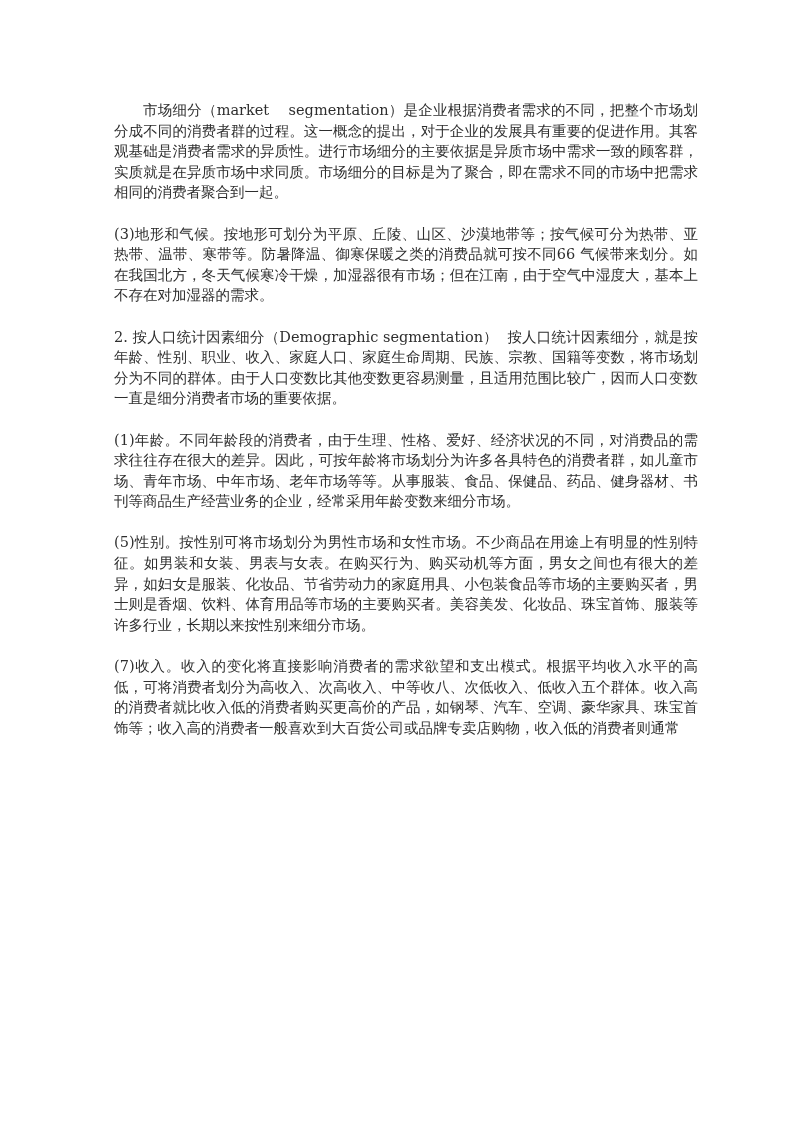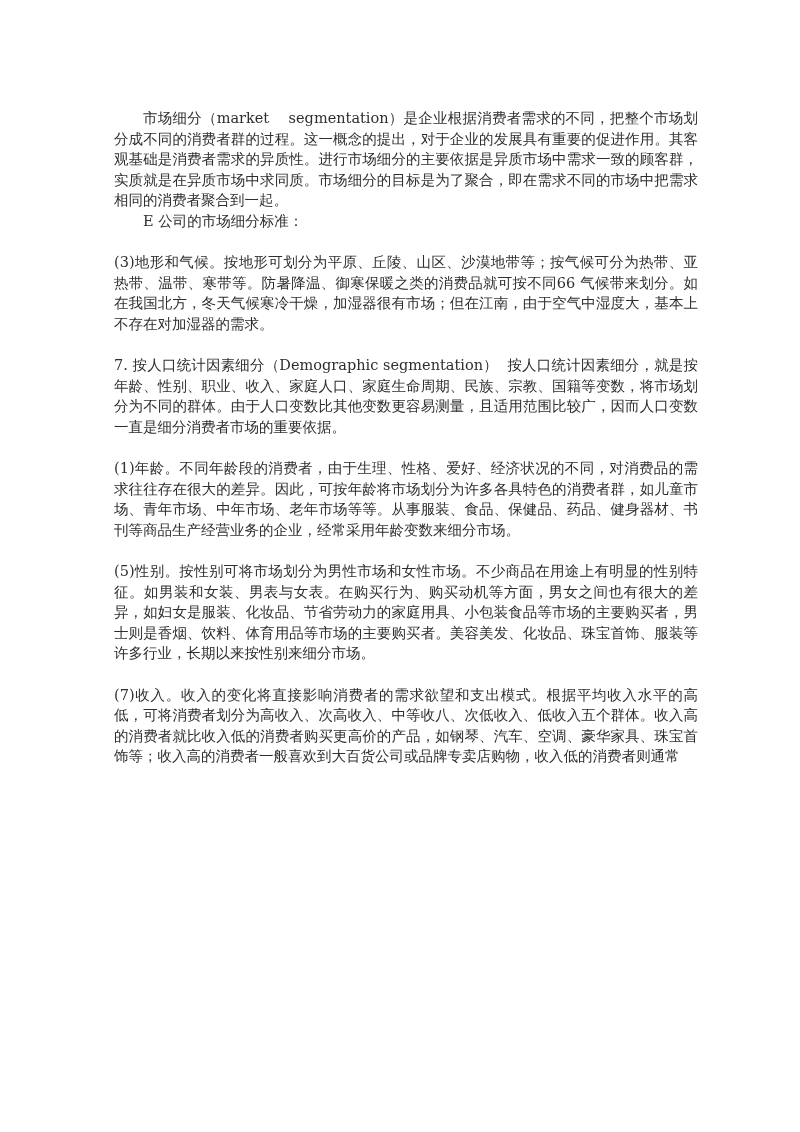--- a/index.html
+++ b/index.html
@@ -10,21 +10,21 @@
   .page {
     position: relative;
     width: 800px;
     height: 1132px;
     background: #ffffff;
     overflow: hidden;
   }
   .doc-content {
     position: absolute;
     left: 114px;
-    top: 108px;
+    top: 100px;
     width: 584px;
     font-family: "DejaVu Serif", "Liberation Serif", serif;
     font-size: 14.5px;
     line-height: 20.6px;
     color: #2e2e2e;
     text-align: justify;
   }
   .para {
     margin: 0;
     white-space: pre-wrap;
@@ -35,20 +35,19 @@
   .para.indent {
     text-indent: 29px;
   }
 </style>
 </head>
 <body>
 
 <div class="page">
   <div class="doc-content">
     <p class="para indent">市场细分（market    segmentation）是企业根据消费者需求的不同，把整个市场划分成不同的消费者群的过程。这一概念的提出，对于企业的发展具有重要的促进作用。其客观基础是消费者需求的异质性。进行市场细分的主要依据是异质市场中需求一致的顾客群，实质就是在异质市场中求同质。市场细分的目标是为了聚合，即在需求不同的市场中把需求相同的消费者聚合到一起。</p>
-    <p class="para indent">E 公司的市场细分标准：</p>
     <p class="para gap">(3)地形和气候。按地形可划分为平原、丘陵、山区、沙漠地带等；按气候可分为热带、亚热带、温带、寒带等。防暑降温、御寒保暖之类的消费品就可按不同66 气候带来划分。如在我国北方，冬天气候寒冷干燥，加湿器很有市场；但在江南，由于空气中湿度大，基本上不存在对加湿器的需求。</p>
-    <p class="para gap">7. 按人口统计因素细分（Demographic segmentation）  按人口统计因素细分，就是按年龄、性别、职业、收入、家庭人口、家庭生命周期、民族、宗教、国籍等变数，将市场划分为不同的群体。由于人口变数比其他变数更容易测量，且适用范围比较广，因而人口变数一直是细分消费者市场的重要依据。</p>
+    <p class="para gap">2. 按人口统计因素细分（Demographic segmentation）  按人口统计因素细分，就是按年龄、性别、职业、收入、家庭人口、家庭生命周期、民族、宗教、国籍等变数，将市场划分为不同的群体。由于人口变数比其他变数更容易测量，且适用范围比较广，因而人口变数一直是细分消费者市场的重要依据。</p>
     <p class="para gap">(1)年龄。不同年龄段的消费者，由于生理、性格、爱好、经济状况的不同，对消费品的需求往往存在很大的差异。因此，可按年龄将市场划分为许多各具特色的消费者群，如儿童市场、青年市场、中年市场、老年市场等等。从事服装、食品、保健品、药品、健身器材、书刊等商品生产经营业务的企业，经常采用年龄变数来细分市场。</p>
     <p class="para gap">(5)性别。按性别可将市场划分为男性市场和女性市场。不少商品在用途上有明显的性别特征。如男装和女装、男表与女表。在购买行为、购买动机等方面，男女之间也有很大的差异，如妇女是服装、化妆品、节省劳动力的家庭用具、小包装食品等市场的主要购买者，男士则是香烟、饮料、体育用品等市场的主要购买者。美容美发、化妆品、珠宝首饰、服装等许多行业，长期以来按性别来细分市场。</p>
     <p class="para gap">(7)收入。收入的变化将直接影响消费者的需求欲望和支出模式。根据平均收入水平的高低，可将消费者划分为高收入、次高收入、中等收八、次低收入、低收入五个群体。收入高的消费者就比收入低的消费者购买更高价的产品，如钢琴、汽车、空调、豪华家具、珠宝首饰等；收入高的消费者一般喜欢到大百货公司或品牌专卖店购物，收入低的消费者则通常</p>
   </div>
 </div>
 
 </body></html>

